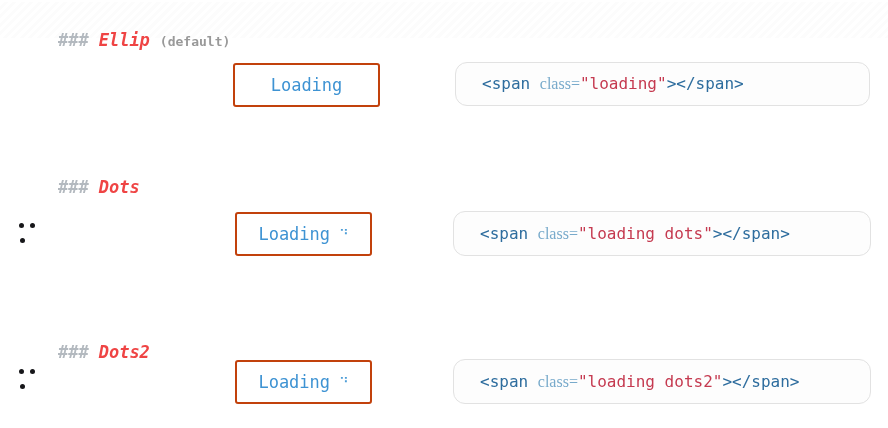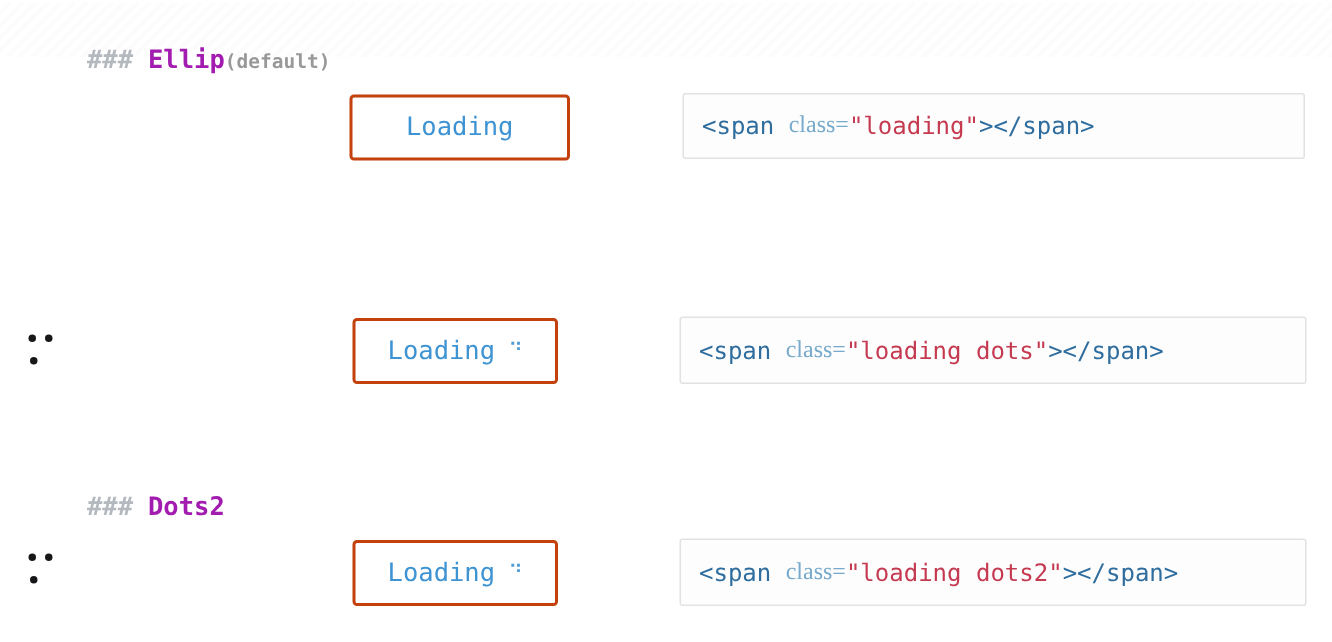--- a/index.html
+++ b/index.html
@@ -8,26 +8,26 @@
     font-family:"DejaVu Sans Mono",monospace;
   }
   
   .texture-band{
     position:absolute;left:0;top:2px;width:888px;height:36px;
     background:repeating-linear-gradient(135deg,#ffffff 0 3px,#fcfcfc 3px 6px);
   }
   
   .heading{position:absolute;left:17px;height:20px;line-height:20px;font-size:17px;white-space:pre;}
   .heading .hashes{color:#b3b9bf;font-weight:600;margin-right:10px;}
-  .heading .title{color:#a21caf;font-weight:700;}
-  .heading .suffix{color:#999999;font-weight:700;font-size:13px;}
+  .heading .title{color:#ef4444;font-weight:700;font-style:italic;}
+  .heading .suffix{color:#999999;font-weight:700;font-size:13px;margin-left:10px;}
   .heading .suffix:empty{display:none;}
   #h1{top:10px}
   #h2{top:157px}
-  #h3{top:308px}
+  #h3{top:322px}
   
   .big-spinner{position:absolute;width:26px;height:22px;}
   .big-spinner .dot{position:absolute;width:5px;height:5px;border-radius:3px;background:#17171a;}
   .big-spinner .d1{left:1px;top:0;}
   .big-spinner .d2{left:12px;top:0;}
   .big-spinner .d3{left:2px;top:15px;}
   #sp1{left:18px;top:75px;}
   #sp2{left:18px;top:223px;}
   #sp3{left:18px;top:369px;}
   
@@ -42,22 +42,22 @@
     font-family:"DejaVu Sans",sans-serif;
     font-size:13px;line-height:1;color:#4f9ed7;
   }
   .btn-spinner:empty{display:none;}
   #b1{left:233px;top:63px;width:147px;}
   #b2{left:235px;top:212px;width:137px;}
   #b3{left:235px;top:360px;width:137px;}
   
   .code-box{
     position:absolute;height:45px;box-sizing:border-box;
-    background:#fdfdfd;border:1px solid #e2e2e2;border-radius:2px;
-    display:flex;align-items:center;padding-left:12px;
+    background:#fdfdfd;border:1px solid #e2e2e2;border-radius:12px;
+    display:flex;align-items:center;padding-left:26px;
     font-size:16px;white-space:pre;line-height:1;text-align:right;
   }
   .tok-tag{color:#2e6d9e;}
   .tok-attr{color:#78aacb;font-family:Liberation Serif, serif;}
   .tok-str{color:#c53a50;}
   #c1{left:455px;top:62px;width:415px;height:44px;}
   #c2{left:453px;top:211px;width:418px;}
   #c3{left:453px;top:359px;width:418px;}
 </style>
 </head>
@@ -69,20 +69,23 @@
 
   <div class="heading" id="h1">
     <span class="hashes">###</span><span class="title">Ellip</span><span class="suffix">(default)</span>
   </div>
   <div class="big-spinner" id="sp1"></div>
   <button class="demo-btn" id="b1">
     <span>Loading</span>
   </button>
   <div class="code-box" id="c1"><span class="tok-tag">&lt;span </span><span class="tok-attr">class=</span><span class="tok-str">"loading"</span><span class="tok-tag">&gt;&lt;/span&gt;</span></div>
 
+  <div class="heading" id="h2">
+    <span class="hashes">###</span><span class="title">Dots</span>
+  </div>
   <div class="big-spinner" id="sp2">
     <div class="dot d1"></div>
     <div class="dot d2"></div>
     <div class="dot d3"></div>
   </div>
   <button class="demo-btn" id="b2">
     <span>Loading</span>
       <span class="btn-spinner">⠙</span>
   </button>
   <div class="code-box" id="c2"><span class="tok-tag">&lt;span </span><span class="tok-attr">class=</span><span class="tok-str">"loading dots"</span><span class="tok-tag">&gt;&lt;/span&gt;</span></div>

